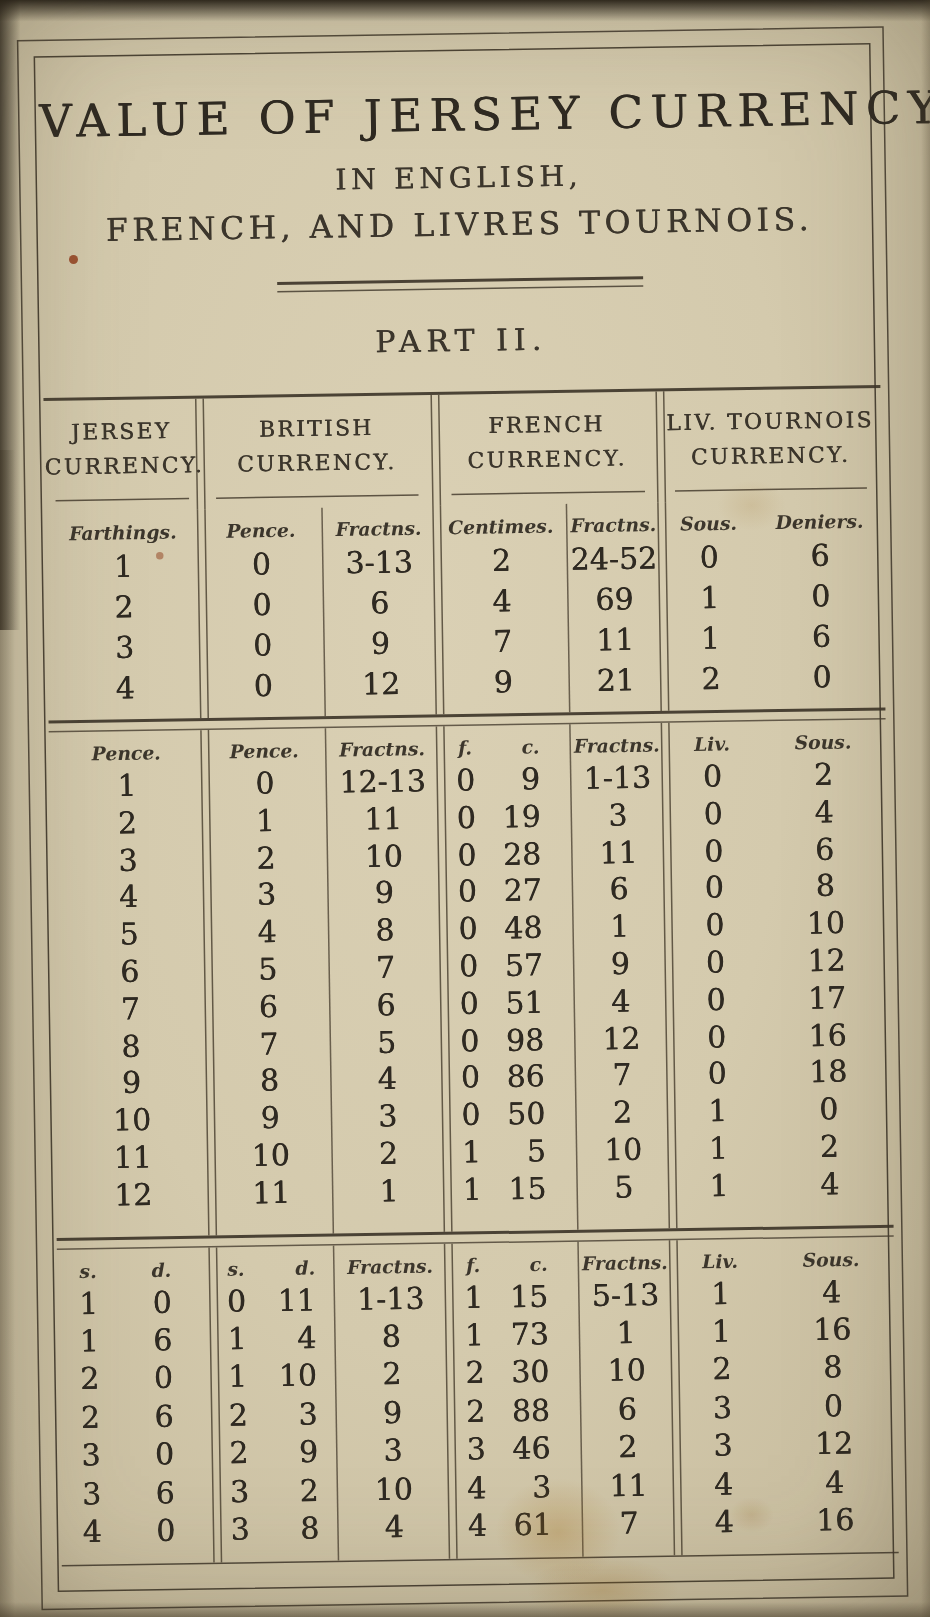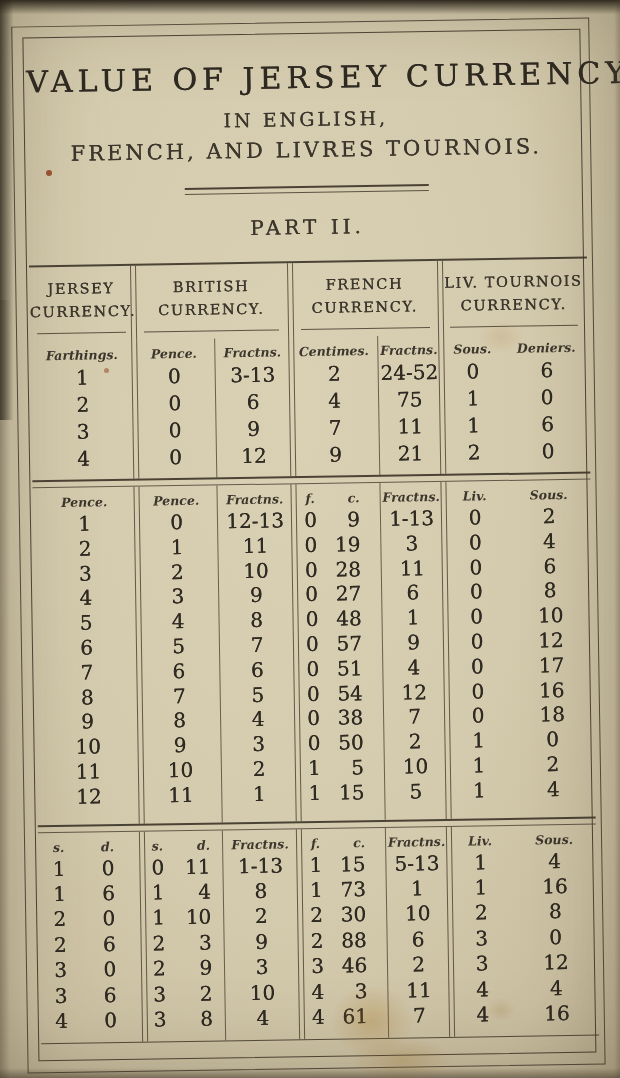--- a/index.html
+++ b/index.html
@@ -175,21 +175,21 @@
                 <div class="cell c3">2</div>
                 <div class="cell c4">24-52</div>
                 <div class="cell c5">0</div>
                 <div class="cell c6">6</div>
               </div>
               <div class="row datarow">
                 <div class="cell c0">2</div>
                 <div class="cell c1">0</div>
                 <div class="cell c2">6</div>
                 <div class="cell c3">4</div>
-                <div class="cell c4">75</div>
+                <div class="cell c4">69</div>
                 <div class="cell c5">1</div>
                 <div class="cell c6">0</div>
               </div>
               <div class="row datarow">
                 <div class="cell c0">3</div>
                 <div class="cell c1">0</div>
                 <div class="cell c2">9</div>
                 <div class="cell c3">7</div>
                 <div class="cell c4">11</div>
                 <div class="cell c5">1</div>
@@ -307,33 +307,33 @@
                 <div class="cell c4">4</div>
                 <div class="cell c5">0</div>
                 <div class="cell c6">17</div>
               </div>
               <div class="row datarow">
                 <div class="cell c0">8</div>
                 <div class="cell c1">7</div>
                 <div class="cell c2">5</div>
                 <div class="cell c3 pair">
                   <span>0</span>
-                  <span>54</span>
+                  <span>98</span>
                 </div>
                 <div class="cell c4">12</div>
                 <div class="cell c5">0</div>
                 <div class="cell c6">16</div>
               </div>
               <div class="row datarow">
                 <div class="cell c0">9</div>
                 <div class="cell c1">8</div>
                 <div class="cell c2">4</div>
                 <div class="cell c3 pair">
                   <span>0</span>
-                  <span>38</span>
+                  <span>86</span>
                 </div>
                 <div class="cell c4">7</div>
                 <div class="cell c5">0</div>
                 <div class="cell c6">18</div>
               </div>
               <div class="row datarow">
                 <div class="cell c0">10</div>
                 <div class="cell c1">9</div>
                 <div class="cell c2">3</div>
                 <div class="cell c3 pair">

